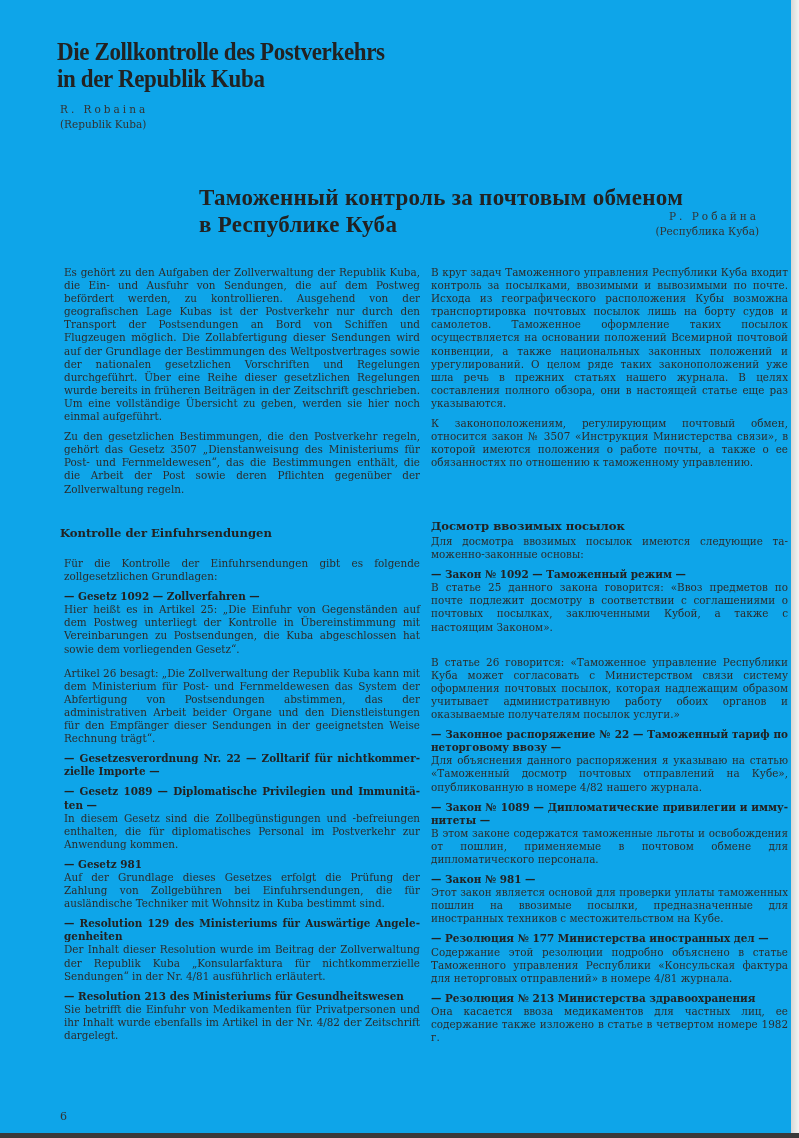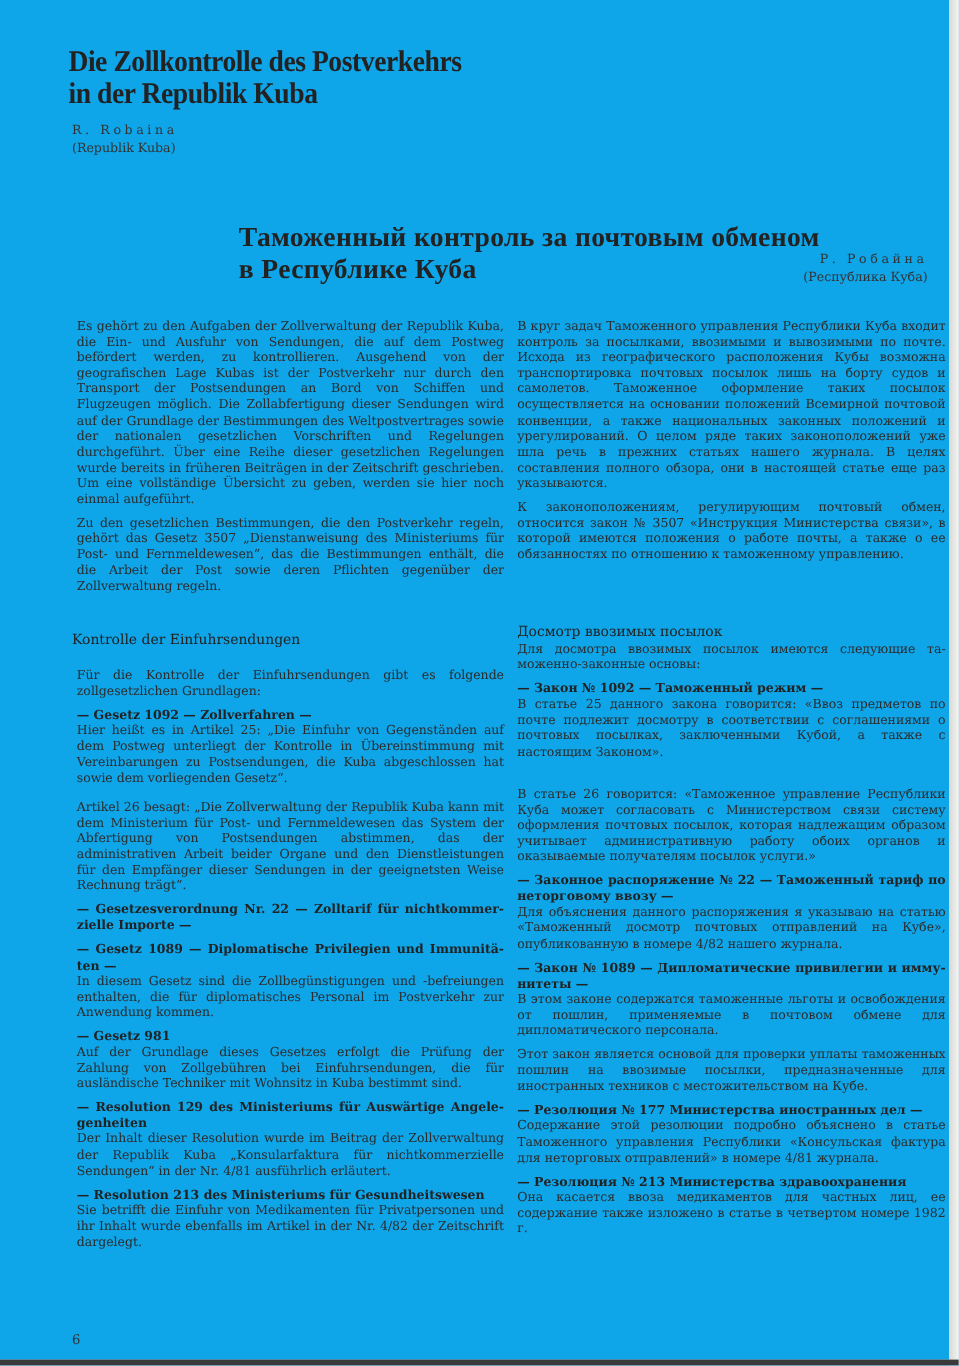--- a/index.html
+++ b/index.html
@@ -28,31 +28,31 @@
     font-size: 25px; line-height: 27px; letter-spacing: -0.4px; color: #222;
     transform: scaleX(0.92); transform-origin: left top;
   }
   .de-author { position: absolute; left: 60px; top: 102px; font-size: 10.5px; line-height: 15px; color: #333; }
   .de-author .name { letter-spacing: 3px; }
   .ru-title {
     position: absolute; right: 32px; top: 155px; width: 560px; 
     font-family: "Liberation Serif", serif; font-weight: bold;
     font-size: 23px; line-height: 27px; color: #222; letter-spacing: 0.3px; margin-top: 29px;
   }
-  .ru-author { position: absolute; right: 18px; top: 209px; text-align: right; font-size: 10.5px; line-height: 15px; color: #333; }
+  .ru-author { position: absolute; right: 32px; top: 209px; text-align: right; font-size: 10.5px; line-height: 15px; color: #333; }
   .ru-author .name { letter-spacing: 3px; }
   .col {
     position: absolute; font-size: 10.4px; line-height: 13.1px; color: #2c2c2c;
     text-align: justify; hyphens: manual;
   }
   .col.left { left: 64px; width: 356px; }
   .col.right { left: 431px; width: 357px; }
   .col p { margin: 0 0 7px 0; }
   .section-head {
-    position: absolute; font-weight: normal; font-size: 11.6px; color: #222;
+    position: absolute; font-weight: bold; font-size: 11.6px; color: #222;
     font-family: "DejaVu Serif", serif;
   }
   .law { margin: 0 0 7px 0; }
   .law .head { font-weight: bold; display: block; color: #222; }
   .law .body { display: block; }
   .page-number { position: absolute; left: 60px; top: 1110px; font-size: 11px; color: #333; }
 </style>
 </head>
 <body>
 
@@ -126,20 +126,21 @@
     </div>
     <div class="law">
       <span class="head">— Законное распоряжение № 22 — Таможенный тариф по неторговому ввозу —</span>
       <span class="body">Для объяснения данного распоряжения я указываю на статью «Таможенный досмотр почтовых отправлений на Кубе», опубликованную в номере 4/82 нашего журнала.</span>
     </div>
     <div class="law">
       <span class="head">— Закон № 1089 — Дипломатические привилегии и имму­нитеты —</span>
       <span class="body">В этом законе содержатся таможенные льготы и освобож­дения от пошлин, применяемые в почтовом обмене для дипломатического персонала.</span>
     </div>
     <div class="law">
+      <span class="head">— Закон № 981 —</span>
       <span class="body">Этот закон является основой для проверки уплаты тамо­женных пошлин на ввозимые посылки, предназначенные для иностранных техников с местожительством на Кубе.</span>
     </div>
     <div class="law">
       <span class="head">— Резолюция № 177 Министерства иностранных дел —</span>
       <span class="body">Содержание этой резолюции подробно объяснено в статье Таможенного управления Республики «Консульская фак­тура для неторговых отправлений» в номере 4/81 жур­нала.</span>
     </div>
     <div class="law">
       <span class="head">— Резолюция № 213 Министерства здравоохранения</span>
       <span class="body">Она касается ввоза медикаментов для частных лиц, ее содержание также изложено в статье в четвертом номере 1982 г.</span>
     </div>

